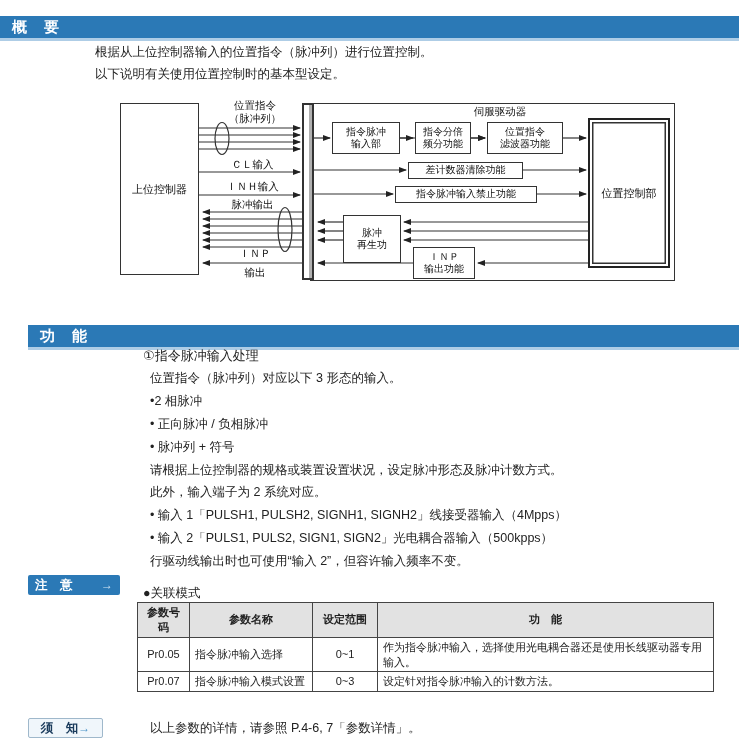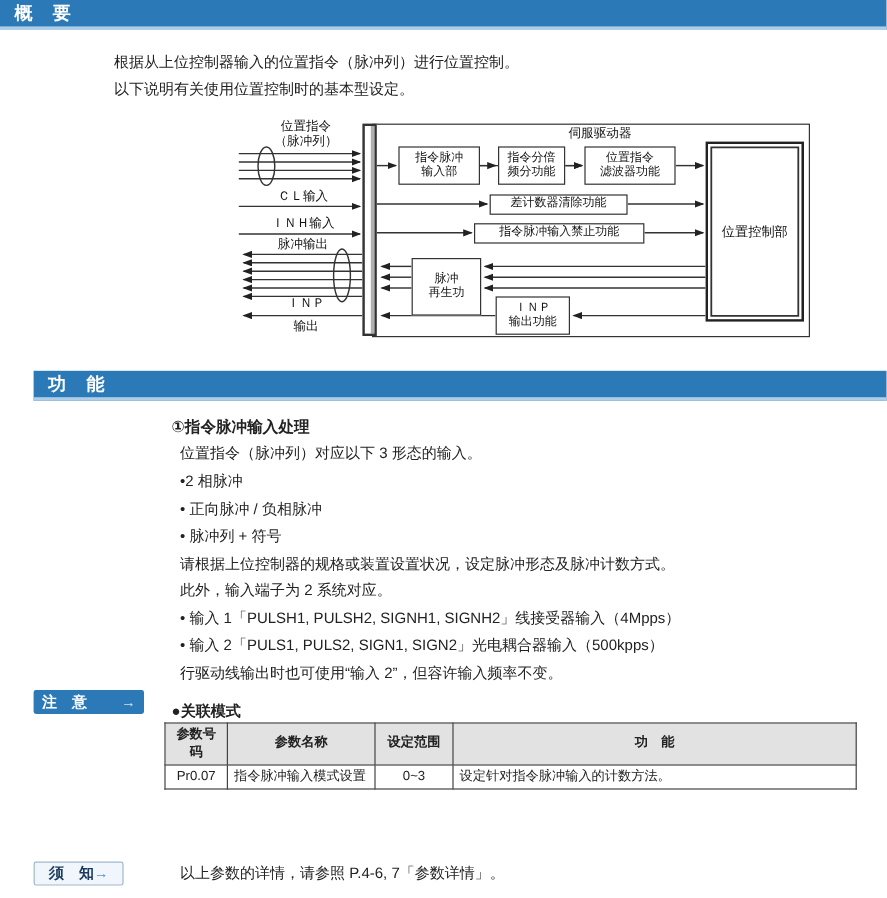--- a/index.html
+++ b/index.html
@@ -4,25 +4,25 @@
 <style>
   html,body{margin:0;padding:0;background:#fff;}
   #page{
     position:relative;width:739px;height:748px;background:#ffffff;
     font-family:"Liberation Sans","DejaVu Sans",sans-serif;color:#222;overflow:hidden;
   }
   
   .section-bar{
     position:absolute;height:25px;background:#2b79b6;border-bottom:3px solid #aecde6;
     color:#fff;font-weight:bold;font-size:15px;display:flex;align-items:center;
-    padding-left:12px;box-sizing:border-box;letter-spacing:1px;
+    padding-left:12px;box-sizing:border-box;letter-spacing:1px;margin-top:16px;
   }
   
   .txt{position:absolute;font-size:12.5px;color:#222;white-space:nowrap;}
-  .bold{font-weight:bold;}
+  .bold{font-weight:normal;}
   
   .wires{position:absolute;left:0;top:0;pointer-events:none;}
   .dbox{
     position:absolute;border:1.3px solid #333;background:#fff;box-sizing:border-box;
     display:flex;align-items:center;justify-content:center;text-align:center;
     font-size:10px;line-height:1.25;white-space:pre-line;color:#111;z-index:2;
   }
   .dlabel{
     position:absolute;font-size:10.5px;color:#111;text-align:center;
     white-space:pre-line;line-height:1.2;z-index:2;
@@ -129,20 +129,21 @@
       <line x1="588" y1="240" x2="404" y2="240" marker-end="url(#ar)"></line>
 
       <line x1="588" y1="263" x2="478" y2="263" marker-end="url(#ar)"></line>
       <line x1="413" y1="263" x2="318" y2="263" marker-end="url(#ar)"></line>
     </g>
   </svg>
 
   <div class="servo-outline" style="left:310px;top:103px;width:365px;height:178px;"></div>
   <div class="dlabel" style="left:455px;top:105px;width:90px;font-size:10.5px;">伺服驱动器</div>
 
+  <div class="host-box" style="left:120px;top:103px;width:79px;height:172px;">上位控制器</div>
 
   <div class="connector-bar" style="left:302px;top:103px;width:12px;height:177px;"></div>
 
   <div class="pos-box" style="left:588px;top:118px;width:82px;height:150px;">位置控制部</div>
 
   <div class="dbox" style="left:332px;top:122px;width:68px;height:32px;">指令脉冲
 输入部</div>
   <div class="dbox" style="left:415px;top:122px;width:56px;height:32px;">指令分倍
 频分功能</div>
   <div class="dbox" style="left:487px;top:122px;width:76px;height:32px;">位置指令
@@ -194,20 +195,26 @@
     <thead>
       <tr>
         <th>参数号码</th>
         <th>参数名称</th>
         <th>设定范围</th>
         <th>功　能</th>
       </tr>
     </thead>
     <tbody>
       <tr>
+        <td class="c">Pr0.05</td>
+        <td class="l">指令脉冲输入选择</td>
+        <td class="c">0~1</td>
+        <td class="l">作为指令脉冲输入，选择使用光电耦合器还是使用长线驱动器专用输入。</td>
+      </tr>
+      <tr>
         <td class="c">Pr0.07</td>
         <td class="l">指令脉冲输入模式设置</td>
         <td class="c">0~3</td>
         <td class="l">设定针对指令脉冲输入的计数方法。</td>
       </tr>
     </tbody>
   </table>
 
   <div class="badge-notice" style="left:28px;top:718px;">
     <span>须　知</span>

